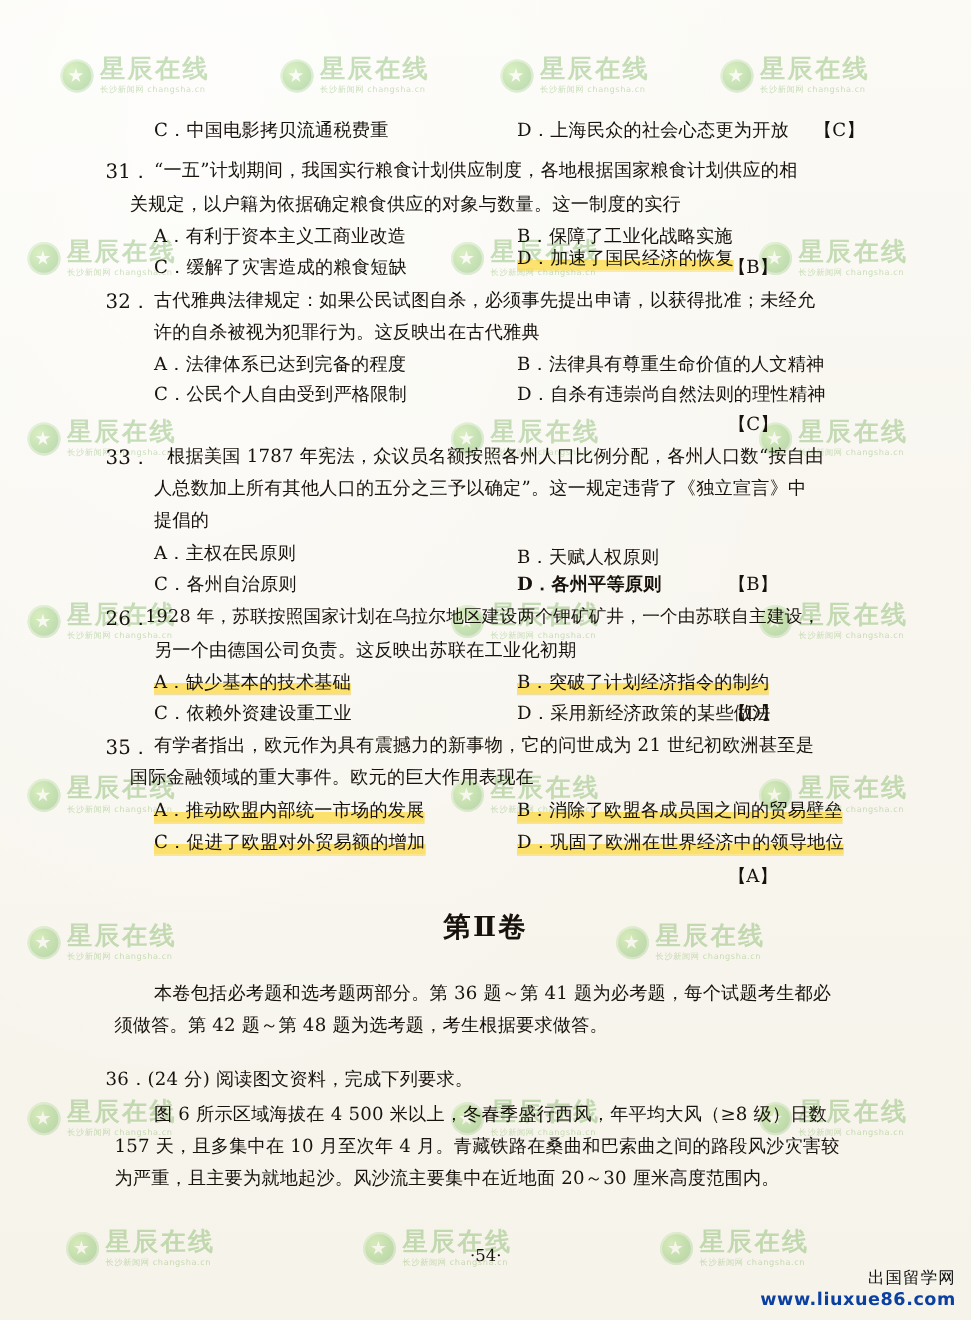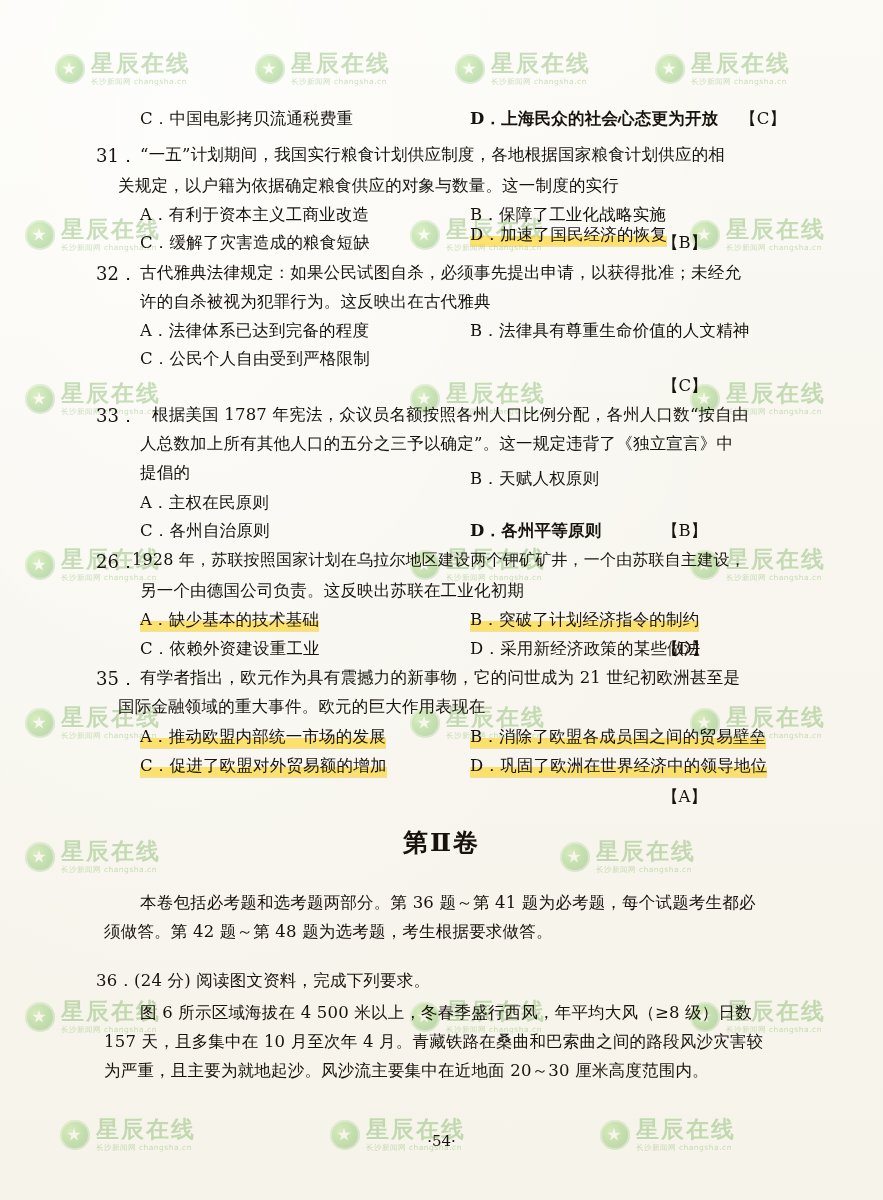--- a/index.html
+++ b/index.html
@@ -256,46 +256,47 @@
       <div class="wtxt">
           <div class="w1">星辰在线</div>
           <div class="w2">长沙新闻网 changsha.cn</div>
         </div>
     </div>
   </div>
 
   <div class="content">
 
     <div class="line" style="left:140px;top:108px;">C．中国电影拷贝流通税费重</div>
-    <div class="line" style="left:470px;top:108px;font-weight:bold;">D．上海民众的社会心态更为开放</div>
+    <div class="line" style="left:470px;top:108px;">D．上海民众的社会心态更为开放</div>
     <div class="line" style="left:740px;top:108px;">【C】</div>
 
     <div class="num" style="left:96px;top:144px;">31．</div>
     <div class="line" style="left:140px;top:144px;">“一五”计划期间，我国实行粮食计划供应制度，各地根据国家粮食计划供应的相</div>
     <div class="line" style="left:118px;top:175px;">关规定，以户籍为依据确定粮食供应的对象与数量。这一制度的实行</div>
     <div class="line" style="left:140px;top:204px;">A．有利于资本主义工商业改造</div>
     <div class="line" style="left:470px;top:204px;">B．保障了工业化战略实施</div>
     <div class="line" style="left:140px;top:232px;">C．缓解了灾害造成的粮食短缺</div>
     <div class="line hl" style="left:470px;top:224px;">D．加速了国民经济的恢复</div>
     <div class="ansbox" style="top:232px;">【B】</div>
 
     <div class="num" style="left:96px;top:262px;">32．</div>
     <div class="line" style="left:140px;top:291px;">许的自杀被视为犯罪行为。这反映出在古代雅典</div>
     <div class="line" style="left:140px;top:262px;">古代雅典法律规定：如果公民试图自杀，必须事先提出申请，以获得批准；未经允</div>
     <div class="line" style="left:140px;top:320px;">A．法律体系已达到完备的程度</div>
     <div class="line" style="left:470px;top:320px;">B．法律具有尊重生命价值的人文精神</div>
     <div class="line" style="left:140px;top:348px;">C．公民个人自由受到严格限制</div>
+    <div class="line" style="left:470px;top:348px;">D．自杀有违崇尚自然法则的理性精神</div>
     <div class="ansbox" style="top:375px;">【C】</div>
 
     <div class="num" style="left:96px;top:404px;">33．</div>
     <div class="line" style="left:152px;top:404px;">根据美国 1787 年宪法，众议员名额按照各州人口比例分配，各州人口数“按自由</div>
     <div class="line" style="left:140px;top:433px;">人总数加上所有其他人口的五分之三予以确定”。这一规定违背了《独立宣言》中</div>
     <div class="line" style="left:140px;top:462px;">提倡的</div>
     <div class="line" style="left:140px;top:492px;">A．主权在民原则</div>
-    <div class="line" style="left:470px;top:468px;text-align:right;">B．天赋人权原则</div>
+    <div class="line" style="left:470px;top:496px;text-align:right;">B．天赋人权原则</div>
     <div class="line" style="left:140px;top:520px;">C．各州自治原则</div>
     <div class="line" style="left:470px;top:520px;font-weight:bold;">D．各州平等原则</div>
     <div class="ansbox" style="top:520px;">【B】</div>
 
     <div class="num" style="left:96px;top:550px;">26．</div>
     <div class="line" style="left:132px;top:550px;font-size:16px;">1928 年，苏联按照国家计划在乌拉尔地区建设两个钾矿矿井，一个由苏联自主建设，</div>
     <div class="line" style="left:140px;top:580px;">另一个由德国公司负责。这反映出苏联在工业化初期</div>
     <div class="line hl" style="left:140px;top:609px;">A．缺少基本的技术基础</div>
     <div class="line hl" style="left:470px;top:609px;">B．突破了计划经济指令的制约</div>
     <div class="line" style="left:140px;top:638px;">C．依赖外资建设重工业</div>
@@ -316,15 +317,19 @@
     <div class="line" style="left:140px;top:892px;">本卷包括必考题和选考题两部分。第 36 题～第 41 题为必考题，每个试题考生都必</div>
     <div class="line" style="left:104px;top:921px;">须做答。第 42 题～第 48 题为选考题，考生根据要求做答。</div>
 
     <div class="line" style="left:96px;top:970px;">36．(24 分) 阅读图文资料，完成下列要求。</div>
     <div class="line" style="left:140px;top:1002px;">图 6 所示区域海拔在 4 500 米以上，冬春季盛行西风，年平均大风（≥8 级）日数</div>
     <div class="line" style="left:104px;top:1031px;">157 天，且多集中在 10 月至次年 4 月。青藏铁路在桑曲和巴索曲之间的路段风沙灾害较</div>
     <div class="line" style="left:104px;top:1060px;">为严重，且主要为就地起沙。风沙流主要集中在近地面 20～30 厘米高度范围内。</div>
 
     <div class="pagenum" style="top:1132px;">·54·</div>
 
+    <div class="site" style="top:1152px;">
+      <div class="s1">出国留学网</div>
+      <div class="s2">www.liuxue86.com</div>
+    </div>
 
   </div>
 </div>
 
 </body></html>

